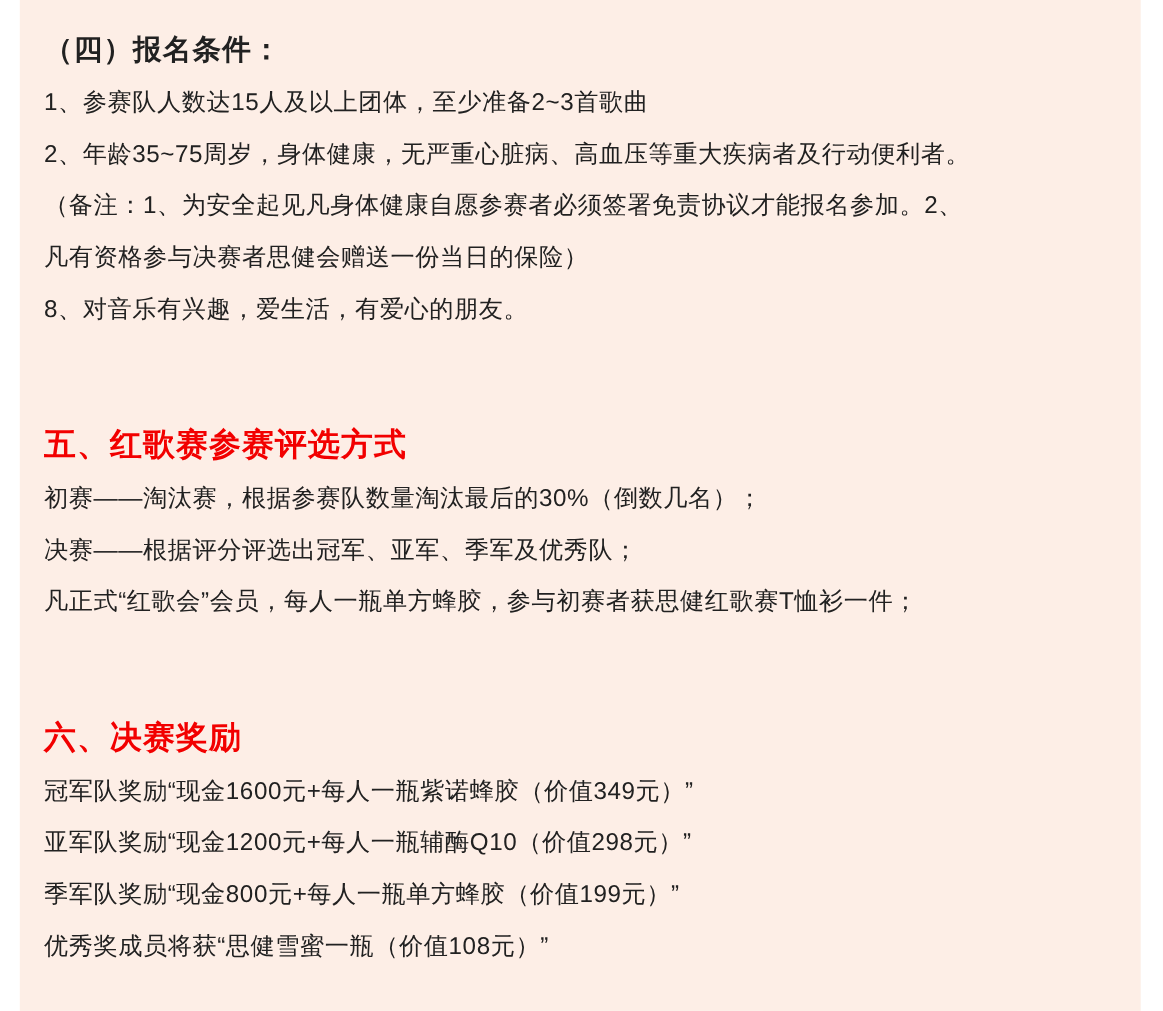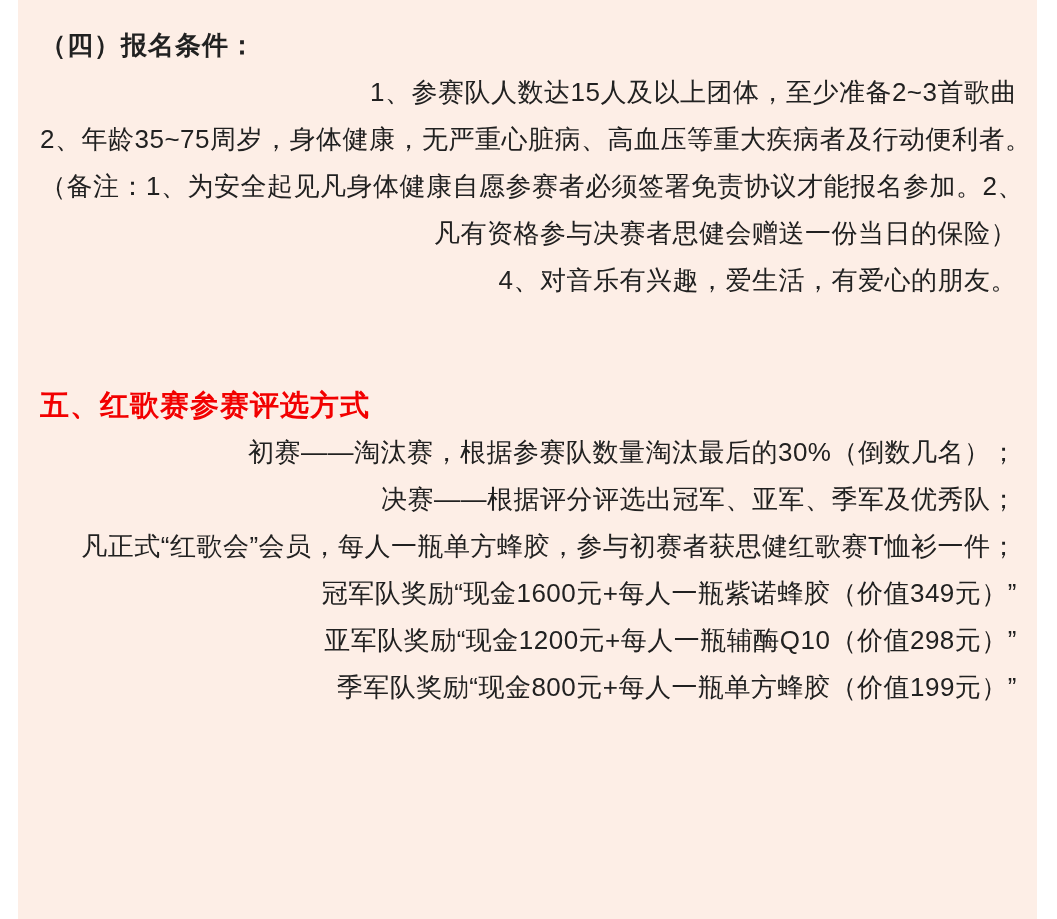--- a/index.html
+++ b/index.html
@@ -21,26 +21,25 @@
     top: 0;
     width: 1019px;
     height: 919px;
     background: var(--card-bg, #fdeee6);
     box-sizing: border-box;
     padding: 22px 20px 0 22px;
     overflow: hidden;
   }
   p { margin: 0; }
   .line {
-    font-size: 26px;
+    font-size: 22px;
     line-height: 47px;
     color: var(--text-color, #212121);
     letter-spacing: 0.5px;
     white-space: nowrap;
-    text-align: right;
   }
   .h-black {
     font-size: 26px;
     line-height: 47px;
     font-weight: bold;
     color: var(--text-color, #212121);
     letter-spacing: 1px;
     white-space: nowrap;
   }
   .h-red {
@@ -63,33 +62,35 @@
     <p class="h-black">（四）报名条件：</p>
 
     <p class="line">1、参赛队人数达15人及以上团体，至少准备2~3首歌曲</p>
 
     <p class="line">2、年龄35~75周岁，身体健康，无严重心脏病、高血压等重大疾病者及行动便利者。</p>
 
     <p class="line">（备注：1、为安全起见凡身体健康自愿参赛者必须签署免责协议才能报名参加。2、</p>
 
     <p class="line">凡有资格参与决赛者思健会赠送一份当日的保险）</p>
 
-    <p class="line">4、对音乐有兴趣，爱生活，有爱心的朋友。</p>
+    <p class="line">8、对音乐有兴趣，爱生活，有爱心的朋友。</p>
 
     <p class="h-red">五、红歌赛参赛评选方式</p>
 
     <p class="line">初赛——淘汰赛，根据参赛队数量淘汰最后的30%（倒数几名）；</p>
 
     <p class="line">决赛——根据评分评选出冠军、亚军、季军及优秀队；</p>
 
 
     <p class="line">凡正式“红歌会”会员，每人一瓶单方蜂胶，参与初赛者获思健红歌赛T恤衫一件；</p>
 
+    <p class="h-red">六、决赛奖励</p>
 
     <p class="line">冠军队奖励“现金1600元+每人一瓶紫诺蜂胶（价值349元）”</p>
 
     <p class="line">亚军队奖励“现金1200元+每人一瓶辅酶Q10（价值298元）”</p>
 
     <p class="line">季军队奖励“现金800元+每人一瓶单方蜂胶（价值199元）”</p>
 
+    <p class="line">优秀奖成员将获“思健雪蜜一瓶（价值108元）”</p>
 
   </div>
 </div>
 
 </body></html>

